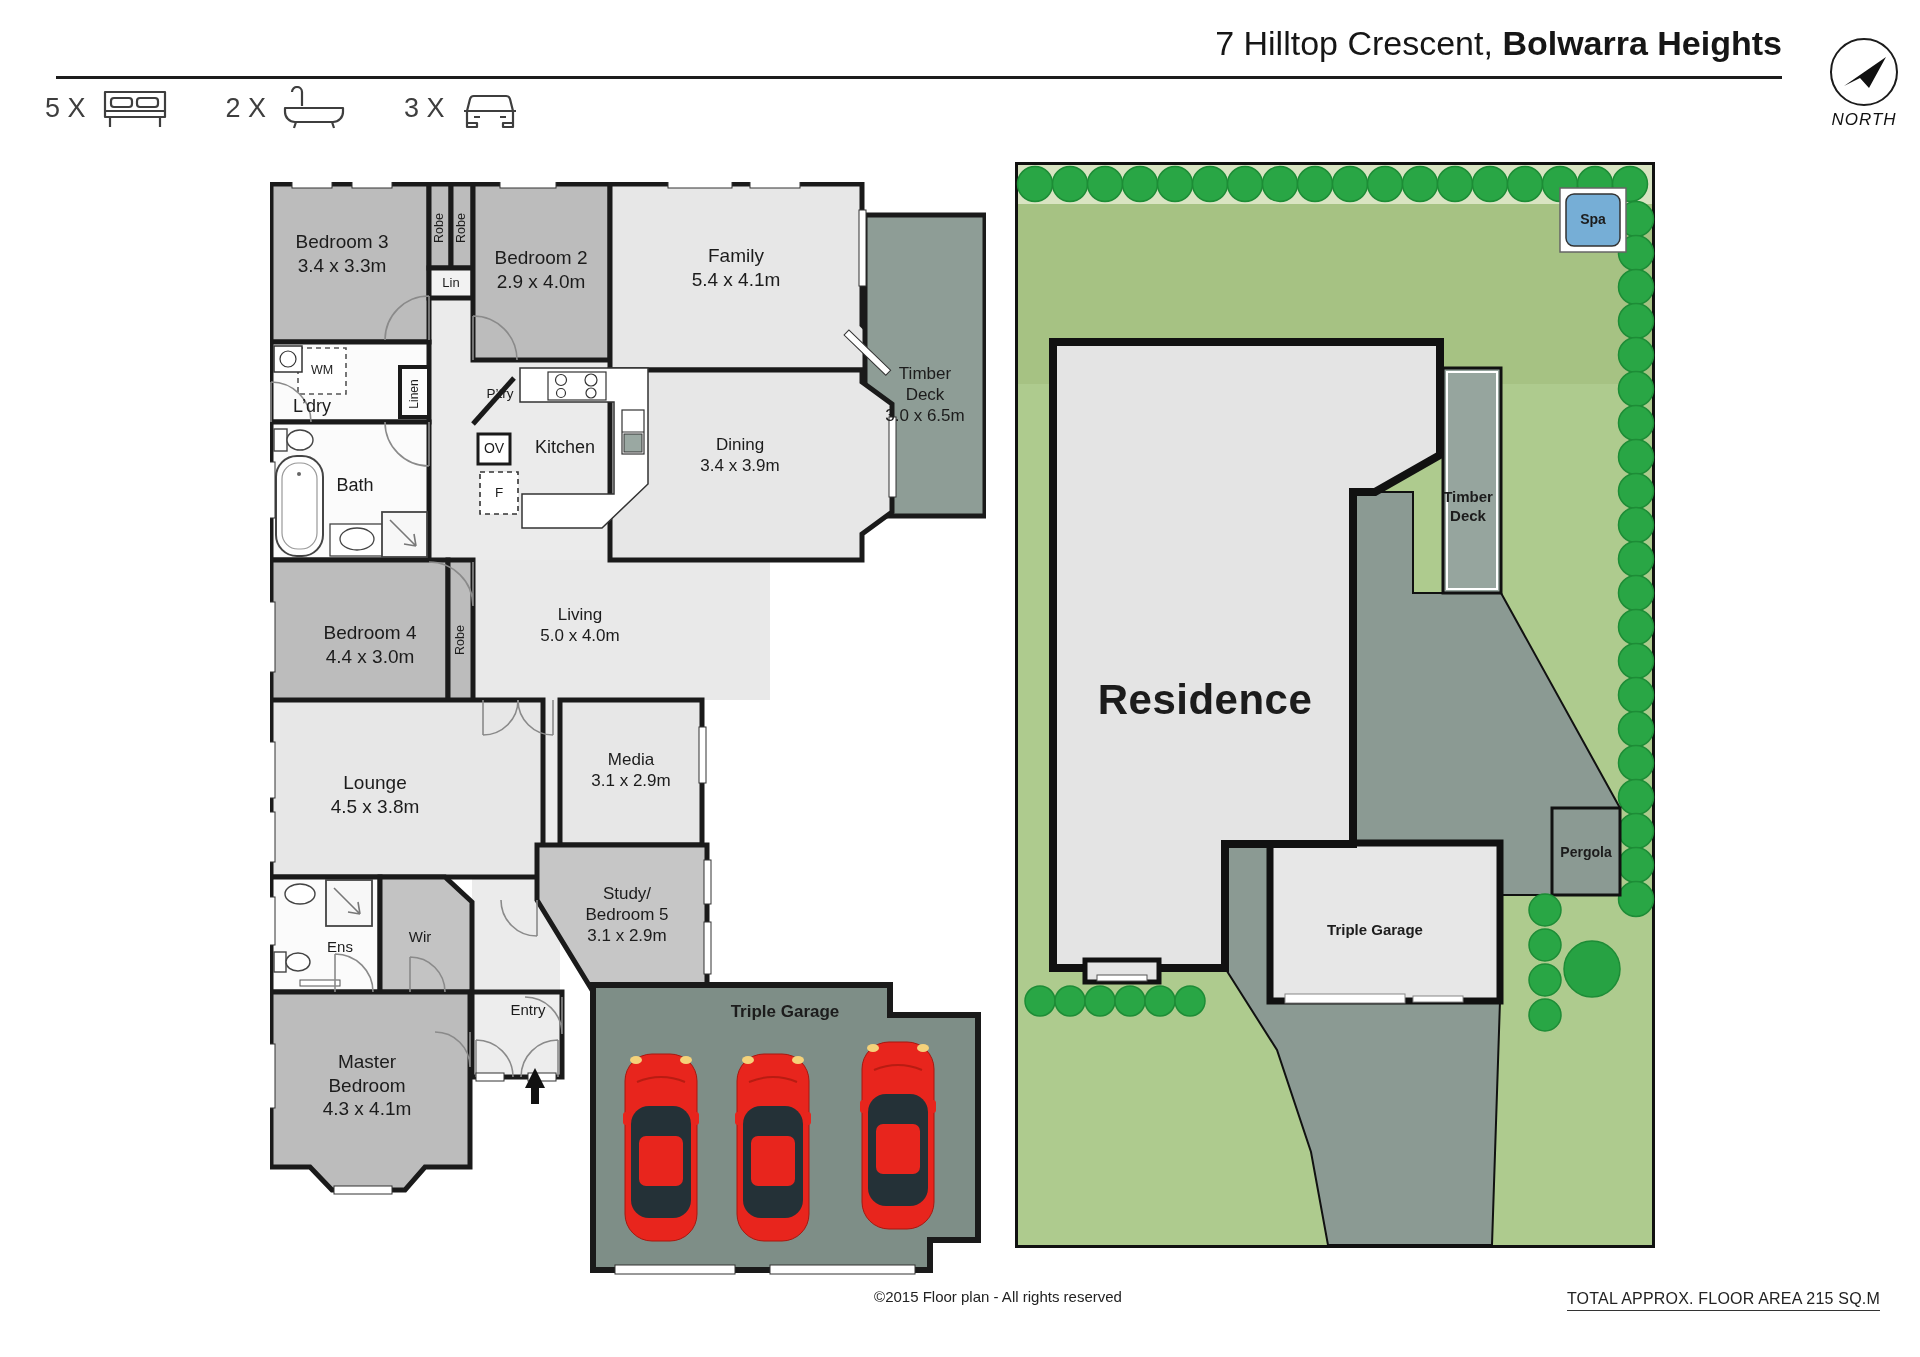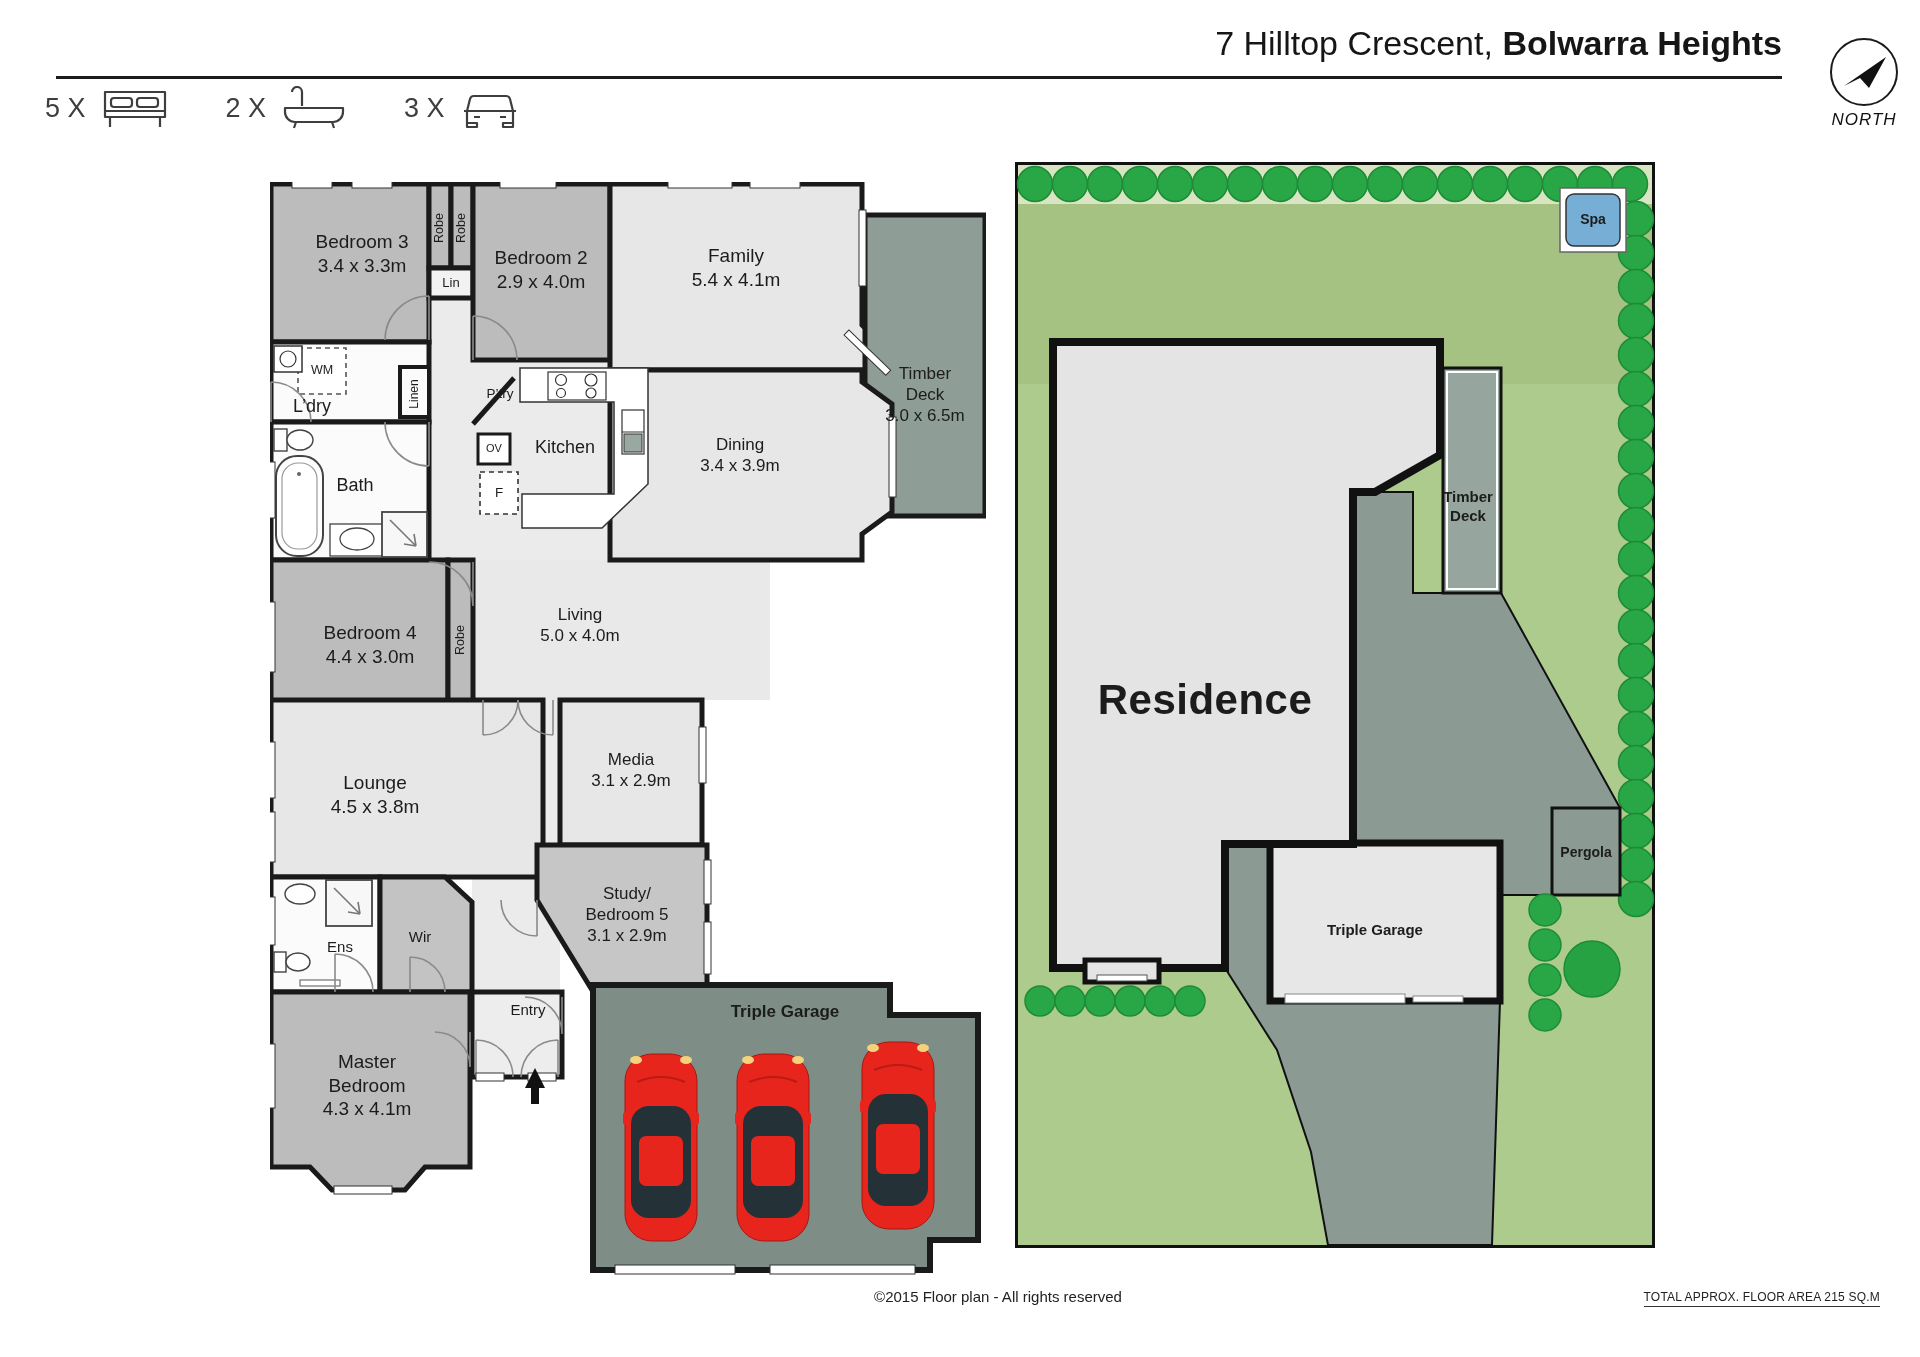--- a/index.html
+++ b/index.html
@@ -14,21 +14,21 @@
   .feat{display:flex;align-items:center;gap:16px;margin-right:58px;}
   .north-lbl{position:absolute;left:1864px;top:110px;transform:translateX(-50%);font-size:17px;letter-spacing:1px;color:#111;font-style:italic;}
   
   .lbl{position:absolute;transform:translate(-50%,-50%);text-align:center;line-height:1.24;
        white-space:nowrap;color:#1c1c1c;}
   .v{transform:translate(-50%,-50%) rotate(-90deg);}
   .b{font-weight:700;}
   .sb{font-weight:600;}
   
   .copyright{position:absolute;left:998px;top:1288px;transform:translateX(-50%);font-size:15px;color:#222;}
-  .area{position:absolute;right:40px;top:1290px;font-size:12px;color:#222;border-bottom:1.5px solid #333;padding-bottom:2px;letter-spacing:.2px;}
+  .area{position:absolute;right:40px;top:1290px;font-size:16px;color:#222;border-bottom:1.5px solid #333;padding-bottom:2px;letter-spacing:.2px;}
   .disclaimer{position:absolute;left:960px;top:1322px;transform:translateX(-50%);font-size:15px;color:#222;white-space:nowrap;}
 </style>
 </head>
 <body>
 
 <div class="canvas">
 
   <div class="title"><span>7 Hilltop Crescent, </span><b>Bolwarra Heights</b></div>
   <div class="rule"></div>
 
@@ -229,21 +229,21 @@
           <rect x="8" y="56" width="60" height="112" rx="18" fill="#243137"></rect>
           <rect x="16" y="86" width="44" height="50" rx="7" fill="#e8251d"></rect>
           <path d="M14,32 Q38,22 62,32" fill="none" stroke="#b81c12" stroke-width="2"></path>
           <ellipse cx="13" cy="10" rx="6" ry="4" fill="#f5d27a"></ellipse>
             <ellipse cx="63" cy="10" rx="6" ry="4" fill="#f5d27a"></ellipse>
         </g>
       </g>
     </svg>
 
     
-    <div class="lbl" style="left:92px;top:72px;font-size:19px">
+    <div class="lbl" style="left:72px;top:72px;font-size:19px">
       <div>Bedroom 3</div>
         <div>3.4 x 3.3m</div>
     </div>
     <div class="lbl v" style="left:170px;top:46px;font-size:12.5px">Robe</div>
     <div class="lbl v" style="left:192px;top:46px;font-size:12.5px">Robe</div>
     <div class="lbl" style="left:181px;top:101px;font-size:13px">Lin</div>
     <div class="lbl" style="left:271px;top:88px;font-size:19px">
       <div>Bedroom 2</div>
         <div>2.9 x 4.0m</div>
     </div>
@@ -253,21 +253,21 @@
     </div>
     <div class="lbl" style="left:655px;top:213px;font-size:17px">
       <div>Timber</div>
         <div>Deck</div>
         <div>3.0 x 6.5m</div>
     </div>
     <div class="lbl" style="left:52px;top:189px;font-size:12.5px">WM</div>
     <div class="lbl" style="left:42px;top:224px;font-size:18px">L’dry</div>
     <div class="lbl v" style="left:144px;top:212px;font-size:12px">Linen</div>
     <div class="lbl" style="left:230px;top:212px;font-size:13.5px">P’try</div>
-    <div class="lbl" style="left:224px;top:267px;font-size:11px">OV</div>
+    <div class="lbl" style="left:224px;top:267px;font-size:14px">OV</div>
     <div class="lbl" style="left:229px;top:311px;font-size:13.5px">F</div>
     <div class="lbl" style="left:295px;top:265px;font-size:18px">Kitchen</div>
     <div class="lbl" style="left:470px;top:273px;font-size:17px">
       <div>Dining</div>
         <div>3.4 x 3.9m</div>
     </div>
     <div class="lbl" style="left:85px;top:303px;font-size:18px">Bath</div>
     <div class="lbl" style="left:100px;top:463px;font-size:19px">
       <div>Bedroom 4</div>
         <div>4.4 x 3.0m</div>

